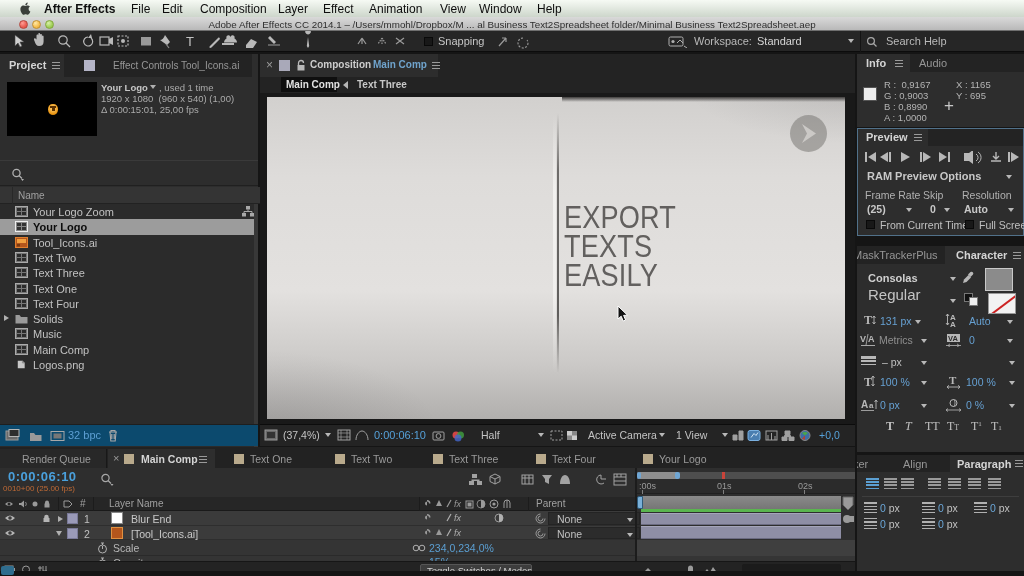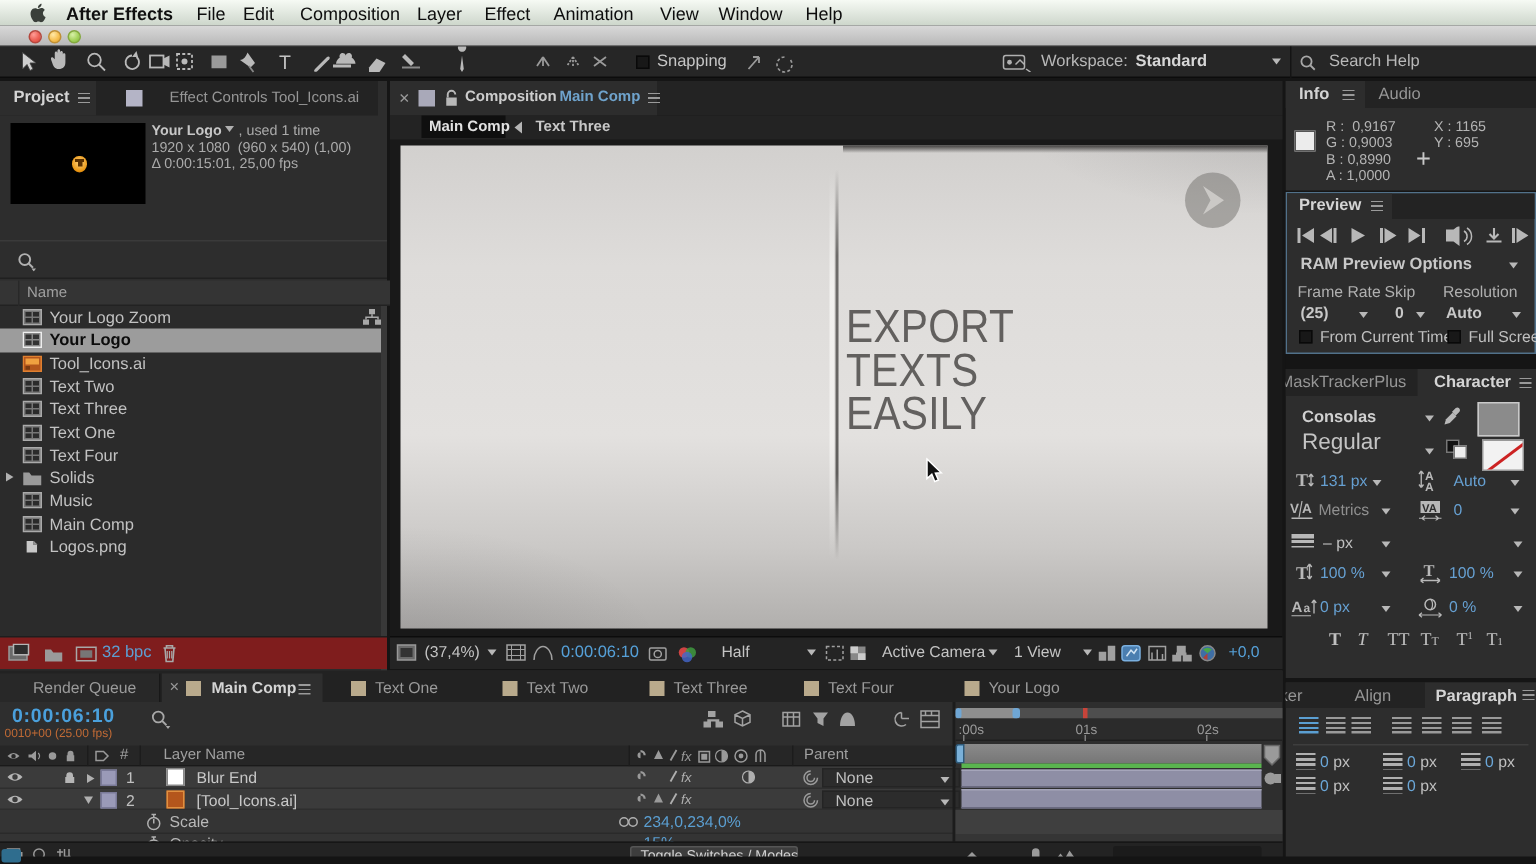--- a/index.html
+++ b/index.html
@@ -49,20 +49,21 @@
   <span class="ab" style="left:369px;top:2px;font-size:12px;font-weight:400;color:#0d0d0d">Animation</span>
   <span class="ab" style="left:440px;top:2px;font-size:12px;font-weight:400;color:#0d0d0d">View</span>
   <span class="ab" style="left:479px;top:2px;font-size:12px;font-weight:400;color:#0d0d0d">Window</span>
   <span class="ab" style="left:537px;top:2px;font-size:12px;font-weight:400;color:#0d0d0d">Help</span>
 </div>
 
 <div class="ab" style="left:0;top:17px;width:1024px;height:14px;background:linear-gradient(#d9d9d9,#b9b9b9);border-bottom:1px solid #6f6f6f">
   <div class="ab" style="left:19px;top:3px;width:9px;height:9px;border-radius:50%;background:radial-gradient(circle at 35% 30%,#ff9d96,#ec6156 55%,#d84438);border:0.5px solid #b5473e"></div>
   <div class="ab" style="left:32px;top:3px;width:9px;height:9px;border-radius:50%;background:radial-gradient(circle at 35% 30%,#ffe9a8,#f7c153 55%,#dfa02f);border:0.5px solid #c09035"></div>
   <div class="ab" style="left:45px;top:3px;width:9px;height:9px;border-radius:50%;background:radial-gradient(circle at 35% 30%,#d8f0a8,#a6d35e 55%,#7fb93a);border:0.5px solid #84a83e"></div>
+  <div class="ab" style="left:0;top:2px;width:1024px;text-align:center;font-size:9.8px;color:#2e2e2e">Adobe After Effects CC 2014.1 – /Users/mmohl/Dropbox/M ... al Business Text2Spreadsheet folder/Minimal Business Text2Spreadsheet.aep</div>
 </div>
 
 <div class="ab" id="toolbar" style="left:0;top:31px;width:1024px;height:21px;background:#262626;border-bottom:1px solid #0c0c0c">
   <svg class="ab" style="left:0;top:0" width="1024" height="21" viewBox="0 0 1024 21">
     <g fill="none" stroke="#b9b9b9" stroke-width="1.2">
       <path d="M15 4 L15 15 L18 12 L20 16 L22 15 L20 11 L24 11 Z" fill="#cfcfcf" stroke="#444" stroke-width="0.6"></path>
       <path d="M34.5 10 c-1-2-0.5-3.5 1-2.5 l1 1 v-4 c0-1.5 1.8-1.5 1.8 0 v-1.5 c0-1.5 1.8-1.5 1.8 0 v1 c0-1.4 1.8-1.4 1.8 0 v1.5 c0-1.3 1.7-1.3 1.7 0 v5 c0 3-1.5 4.5-4.5 4.5 c-2.5 0-3.5-1.5-4.6-5 Z" fill="#b9b9b9" stroke="none"></path>
       <circle cx="63" cy="9" r="4.2"></circle>
       <path d="M66 12 L70 16"></path>
       <path d="M88 6 a4.5 4.5 0 1 0 3 1"></path>
@@ -94,21 +95,21 @@
         <path d="M2 11 L9 3 M9 3 h-4 M9 3 v4" stroke="#9a9a9a" stroke-width="1.2" fill="none"></path>
         <path d="M26 3 a5 5 0 1 0 4 2" stroke="#9a9a9a" stroke-width="1.1" fill="none" stroke-dasharray="2 1.5"></path>
       </svg>
   <svg class="ab" style="left:668px;top:5px" width="20" height="12" viewBox="0 0 20 12">
         <rect x="1" y="1" width="14" height="9" rx="1.5" fill="none" stroke="#b0b0b0"></rect>
         <circle cx="5" cy="5.5" r="1.6" fill="#b0b0b0"></circle>
         <path d="M9 7 l3-3 l3 3" stroke="#b0b0b0" fill="none"></path>
         <path d="M16 10 l3 2" stroke="#b0b0b0"></path>
       </svg>
   <span class="ab" style="left:694px;top:4px;font-size:11px;color:#b9b9b9">Workspace:</span>
-  <span class="ab" style="left:757px;top:4px;font-size:11px;font-weight:700;color:#d6d6d6">Standard</span>
+  <span class="ab" style="left:757px;top:4px;font-size:11px;font-weight:400;color:#d6d6d6">Standard</span>
   <div class="ab td" style="left:848px;top:8px"></div>
   <div class="ab" style="left:860px;top:0;width:1px;height:21px;background:#141414"></div>
   <svg class="ab" style="left:866px;top:5px" width="12" height="12" viewBox="0 0 12 12">
         <circle cx="5" cy="5" r="3.4" stroke="#a8a8a8" fill="none" stroke-width="1.2"></circle>
         <path d="M7.5 7.5 L10.5 10.5" stroke="#a8a8a8" stroke-width="1.2"></path>
       </svg>
   <span class="ab" style="left:886px;top:4px;font-size:11px;color:#b9b9b9">Search Help</span>
 </div>
 
 <div class="ab" id="project" style="left:0;top:54px;width:258px;height:392px;background:#2d2d2d">
@@ -250,21 +251,21 @@
     <div class="ab prow" style="top:153px">
           <svg class="fic" viewBox="0 0 13 11" style="left:17px;width:10px">
             <path d="M1 0.5 h6 l3 3 v7 h-9 Z" fill="#c8c8c8"></path>
             <path d="M7 0.5 v3 h3" fill="#999" stroke="#888"></path>
           </svg>
           <span class="pl">Logos.png</span>
         </div>
   </div>
   <div class="ab" style="left:254px;top:150px;width:4px;height:270px;background:#383838"></div>
 
-  <div class="ab" style="left:0;top:370px;width:258px;height:22px;background:#7f1d1d;border-top:1px solid #1e1e1e">
+  <div class="ab" style="left:0;top:370px;width:258px;height:22px;background:#0c4a6e;border-top:1px solid #1e1e1e">
     <svg class="ab" style="left:5px;top:4px" width="120" height="14" viewBox="0 0 120 14">
       <g stroke="#a8a8a8" fill="none">
         <rect x="1" y="2" width="12" height="9" fill="#6a6a6a" stroke="#999"></rect>
             <rect x="4" y="0.5" width="10" height="7" fill="#2d2d2d" stroke="#b5b5b5"></rect>
         <path d="M25 4 h4 l1.5 2 h6 v6 h-11.5 Z" fill="#9a9a9a" stroke="none"></path>
         <rect x="46" y="2.5" width="13" height="9" stroke="#a8a8a8"></rect>
             <rect x="48.5" y="4.5" width="8" height="5" fill="#777" stroke="none"></rect>
       </g>
     </svg>
     <span class="ab" style="left:68px;top:4px;font-size:11px;color:#5d9fd3">32 bpc</span>

